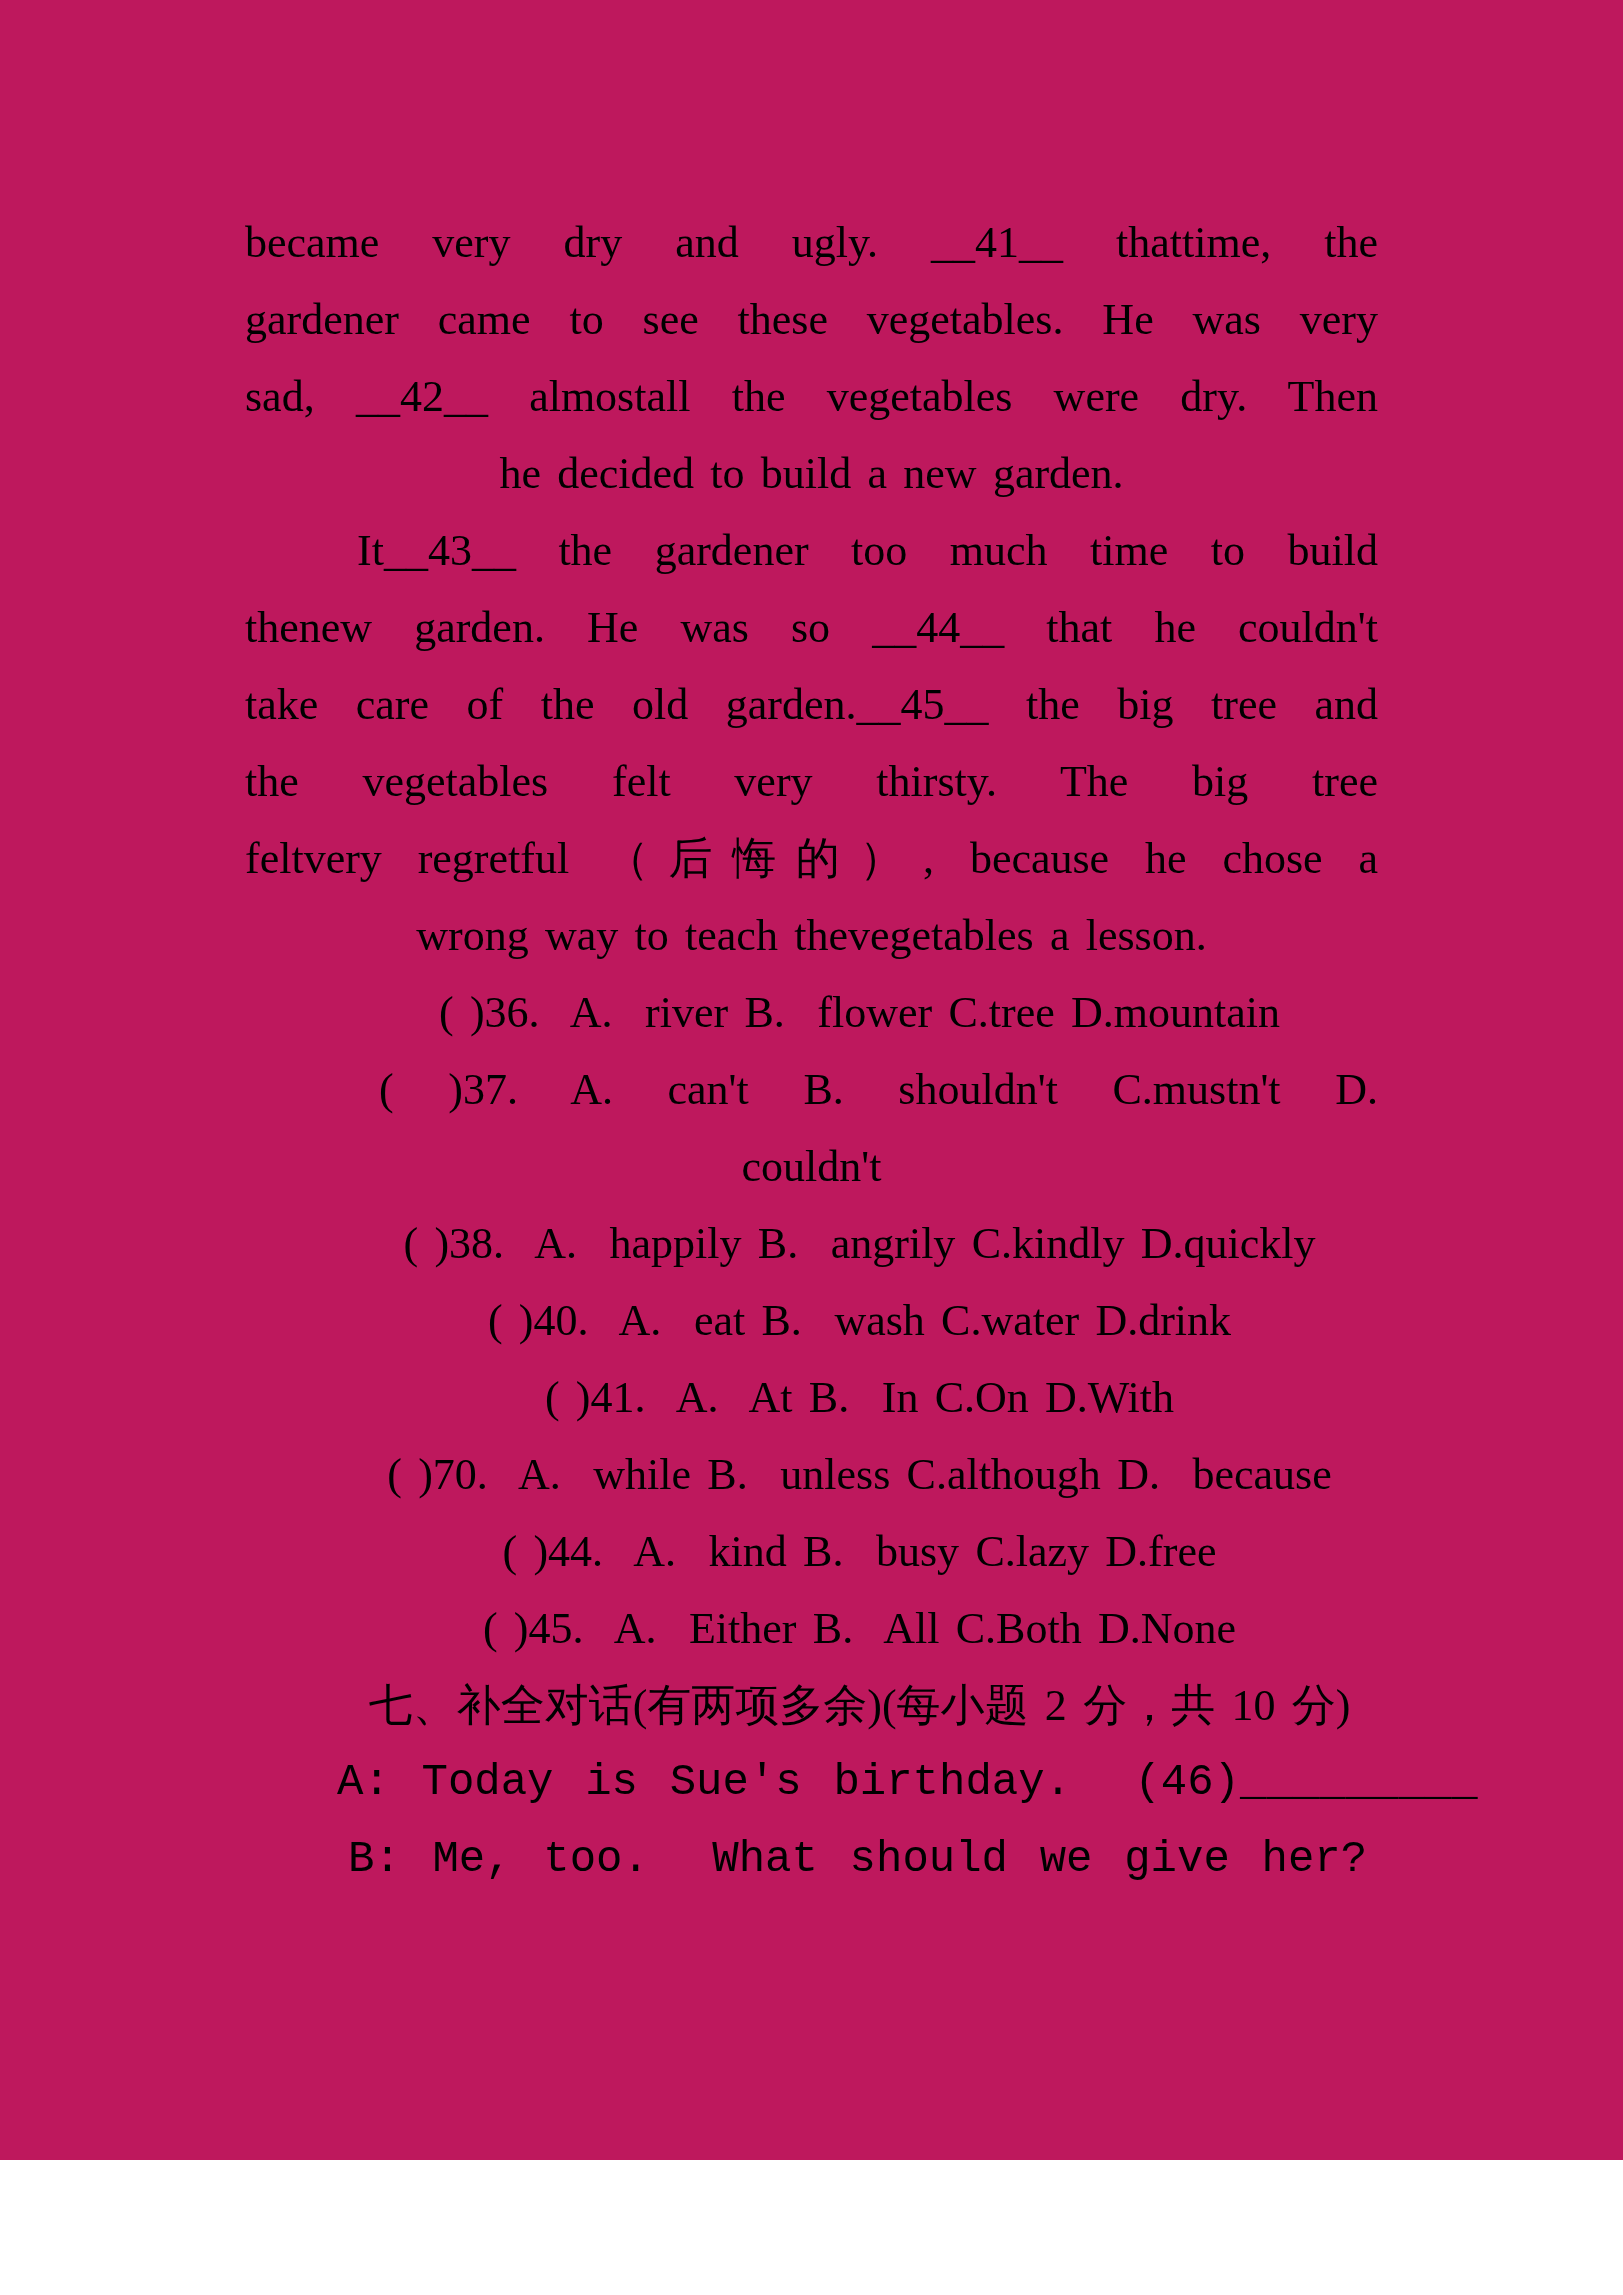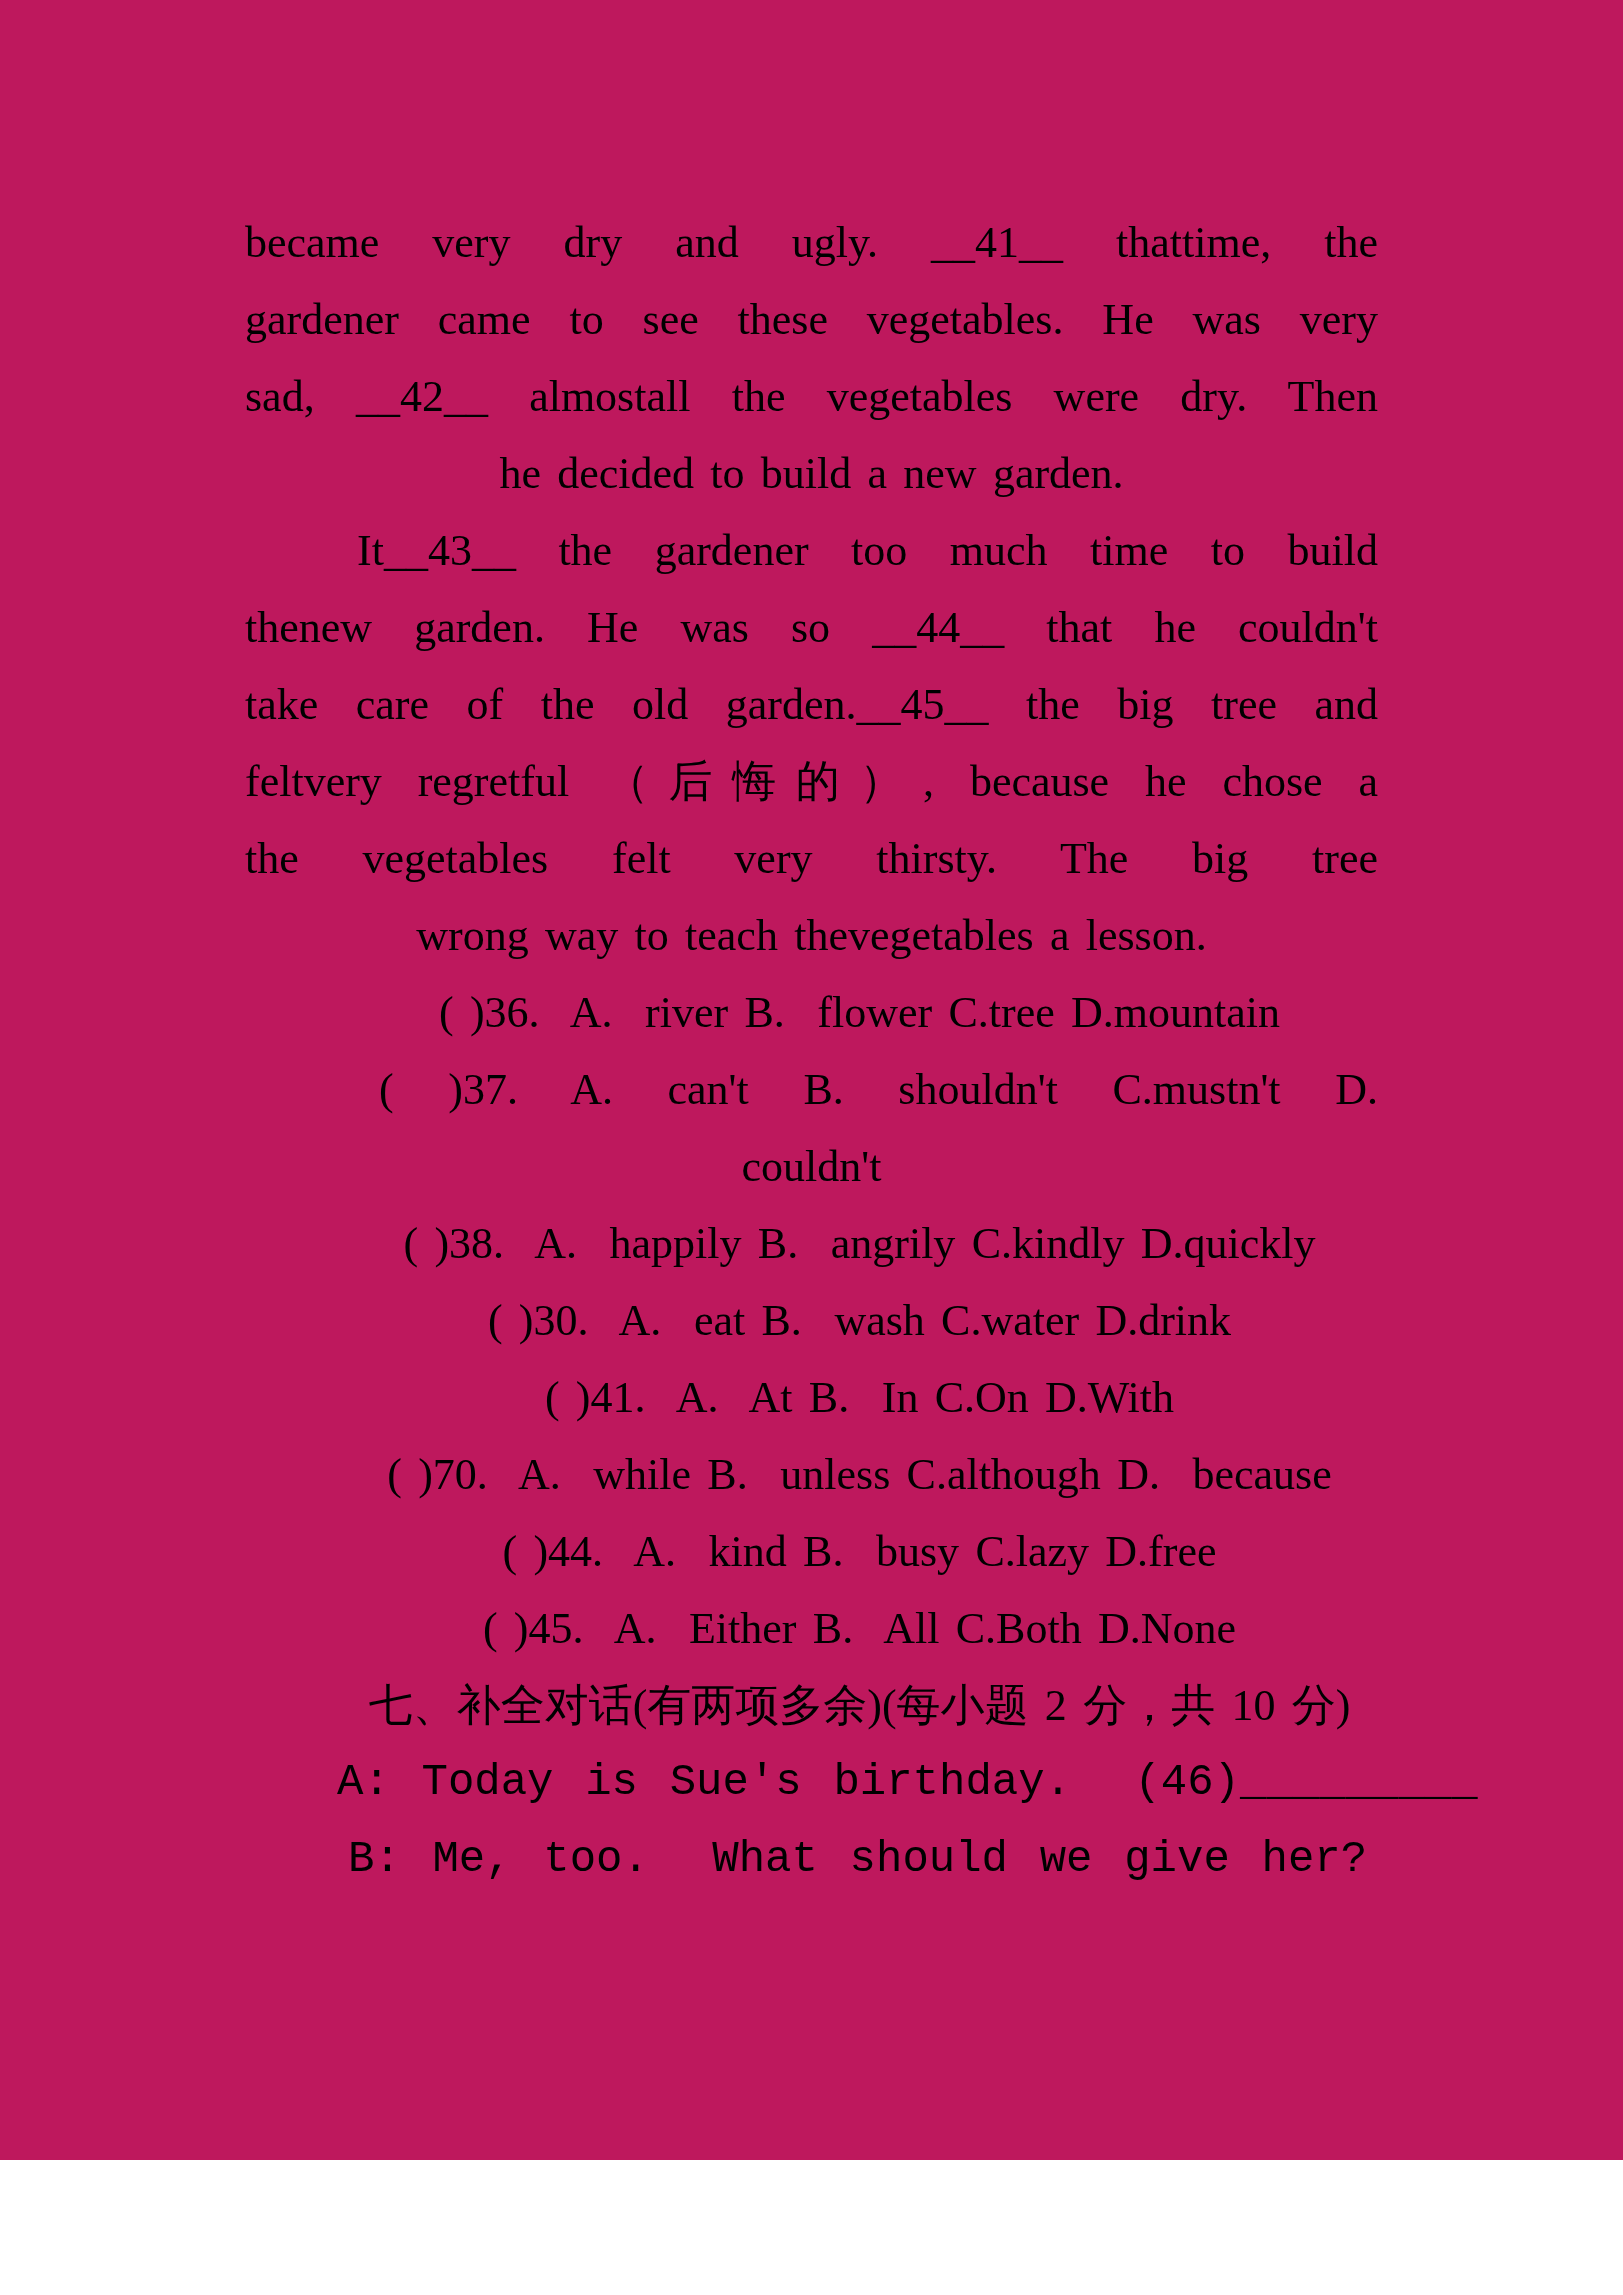--- a/index.html
+++ b/index.html
@@ -47,28 +47,28 @@
 
 <div class="page">
   <div class="text-block">
     <div class="ln j">became very dry and ugly. __41__ thattime, the</div>
     <div class="ln j">gardener came to see these vegetables. He was very</div>
     <div class="ln j">sad, __42__ almostall the vegetables were dry. Then</div>
     <div class="ln">he decided to build a new garden.</div>
     <div class="ln j p-ind">It__43__ the gardener too much time to build</div>
     <div class="ln j">thenew garden. He was so __44__ that he couldn't</div>
     <div class="ln j">take care of the old garden.__45__ the big tree and</div>
+    <div class="ln j">the vegetables felt very thirsty. The big tree</div>
     <div class="ln j">feltvery regretful （后悔的）, because he chose a</div>
-    <div class="ln j">the vegetables felt very thirsty. The big tree</div>
     <div class="ln">wrong way to teach thevegetables a lesson.</div>
     <div class="ln q">( )36.  A.  river B.  flower C.tree D.mountain</div>
     <div class="ln j q37">(  )37. A. can't B. shouldn't C.mustn't D.</div>
     <div class="ln">couldn't</div>
     <div class="ln q">( )38.  A.  happily B.  angrily C.kindly D.quickly</div>
-    <div class="ln q">( )30.  A.  eat B.  wash C.water D.drink</div>
+    <div class="ln q">( )40.  A.  eat B.  wash C.water D.drink</div>
     <div class="ln q">( )41.  A.  At B.  In C.On D.With</div>
     <div class="ln q">( )70.  A.  while B.  unless C.although D.  because</div>
     <div class="ln q">( )44.  A.  kind B.  busy C.lazy D.free</div>
     <div class="ln q">( )45.  A.  Either B.  All C.Both D.None</div>
     <div class="ln q">七、补全对话(有两项多余)(每小题 2 分，共 10 分)</div>
     <div class="ln qa">A: Today is Sue's birthday.  (46)_________</div>
     <div class="ln qa">B: Me, too.  What should we give her?</div>
   </div>
 </div>
 

